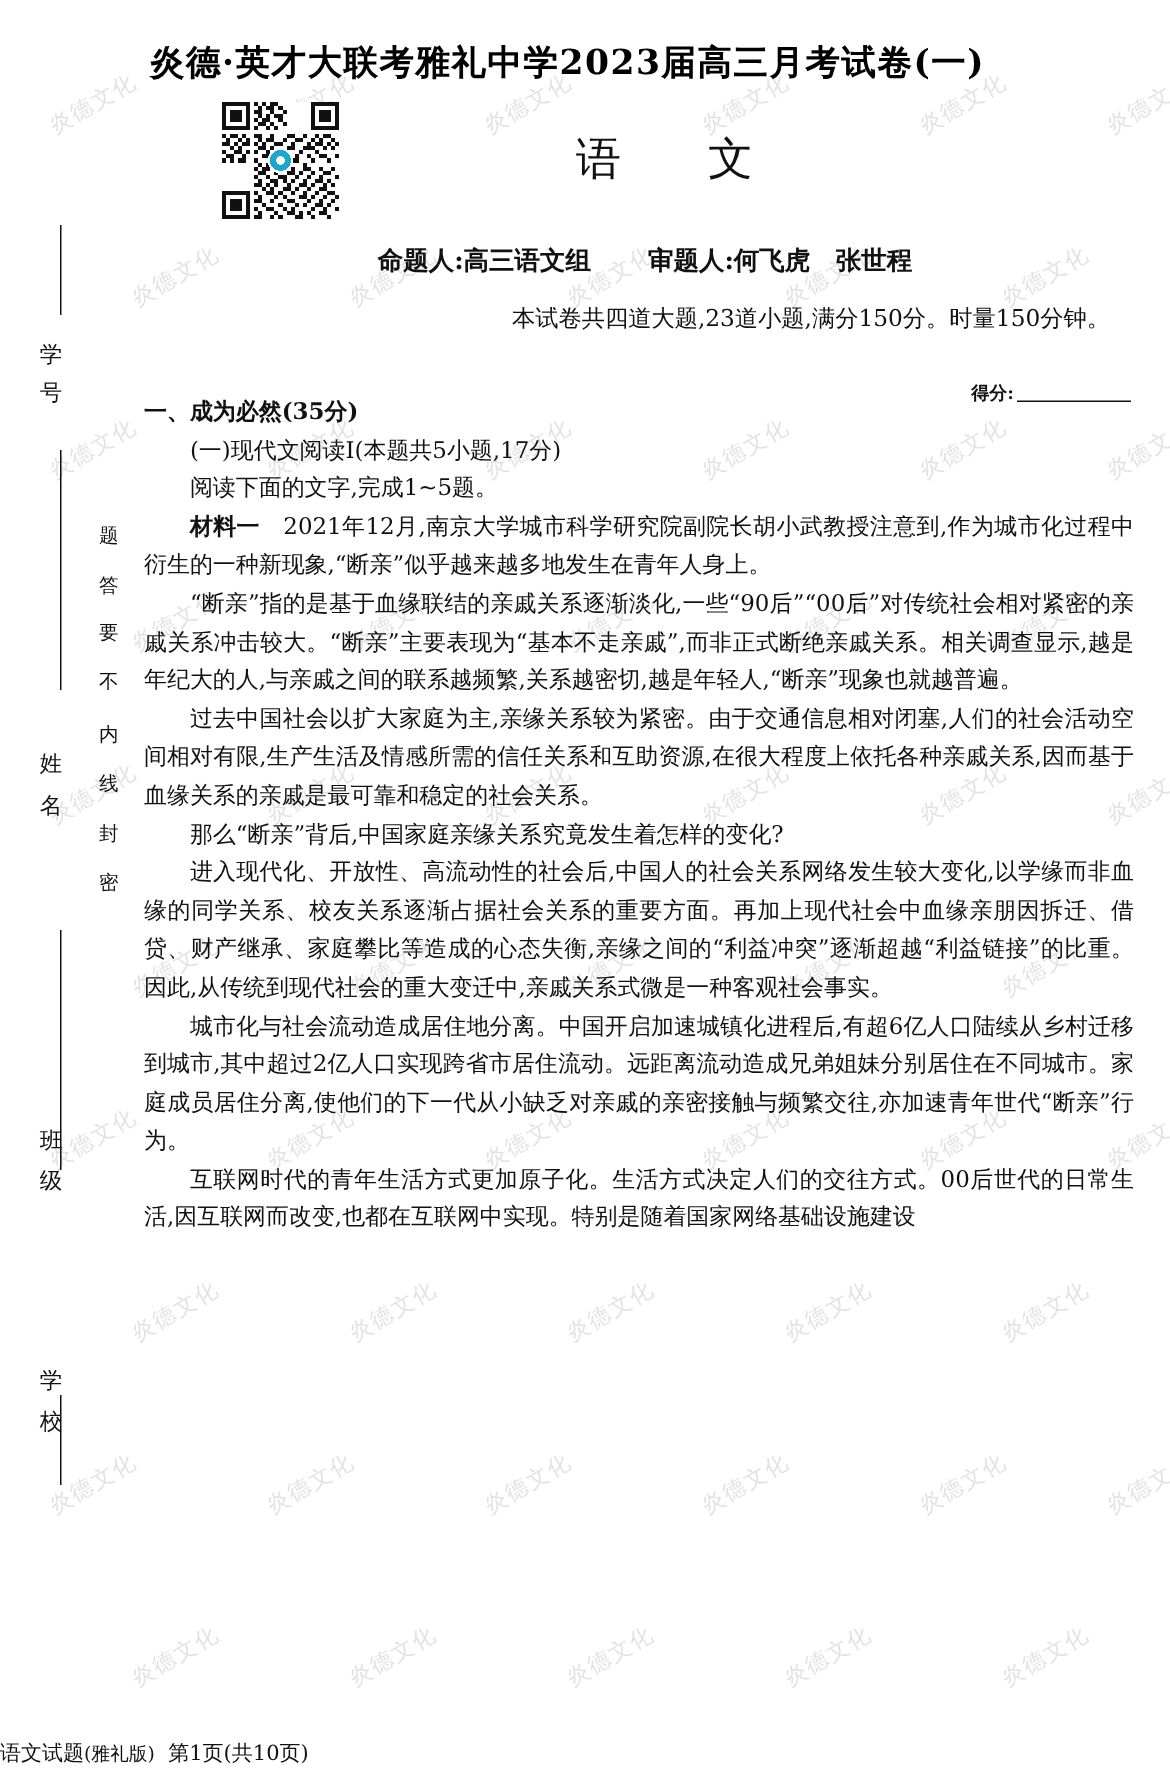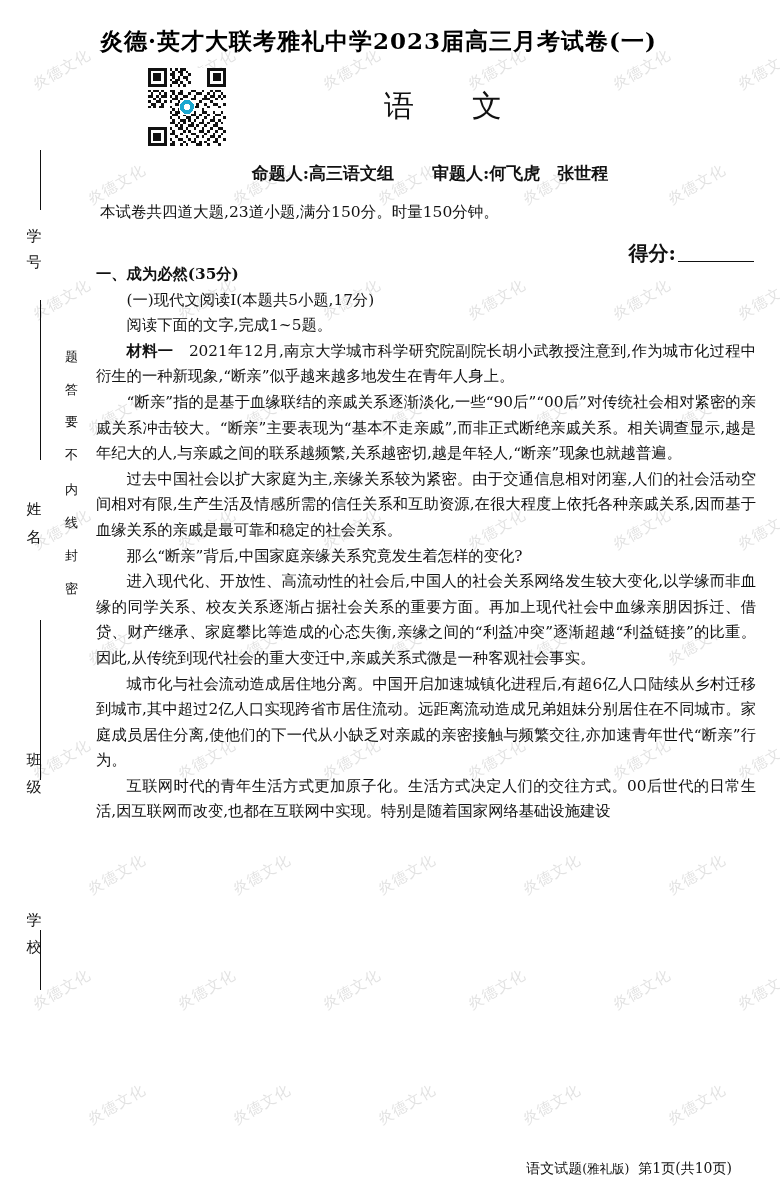--- a/index.html
+++ b/index.html
@@ -109,28 +109,28 @@
     text-align: center;
     font-size: 17px;
     font-weight: bold;
   }
   .authors .gap { display: inline-block; width: 26px; }
   .exam-note {
     position: absolute;
     left: 100px;
     top: 202px;
     width: 640px;
-    text-align: left;
+    text-align: right;
     font-size: 15.5px;
   }
   .score-line {
     position: absolute;
     right: 26px;
-    top: 240px;
-    font-size: 20px;
+    top: 252px;
+    font-size: 12px;
     font-weight: bold;
   }
   .score-line .blank {
     display: inline-block;
     width: 76px;
     border-bottom: 1px solid #111;
     height: 15px;
     vertical-align: -2px;
     margin-left: 2px;
   }
@@ -149,21 +149,21 @@
   .sec-head { font-weight: bold; }
   .ind1 { text-indent: 2em; }
   .ind1b { text-indent: 2em; }
   .mat-label { font-weight: bold; }
 
   .footer {
     position: absolute;
     left: 0;
     bottom: 14px;
     width: 732px;
-    text-align: right;
+    text-align: left;
     font-size: 14px;
     z-index: 3;
   }
   .footer .small { font-size: 12.5px; }
 </style>
 </head>
 <body>
 
 <div class="watermark-layer" id="wm-layer">
     <div class="wm" style="left: 30px; top: 60px;">炎德文化</div>

